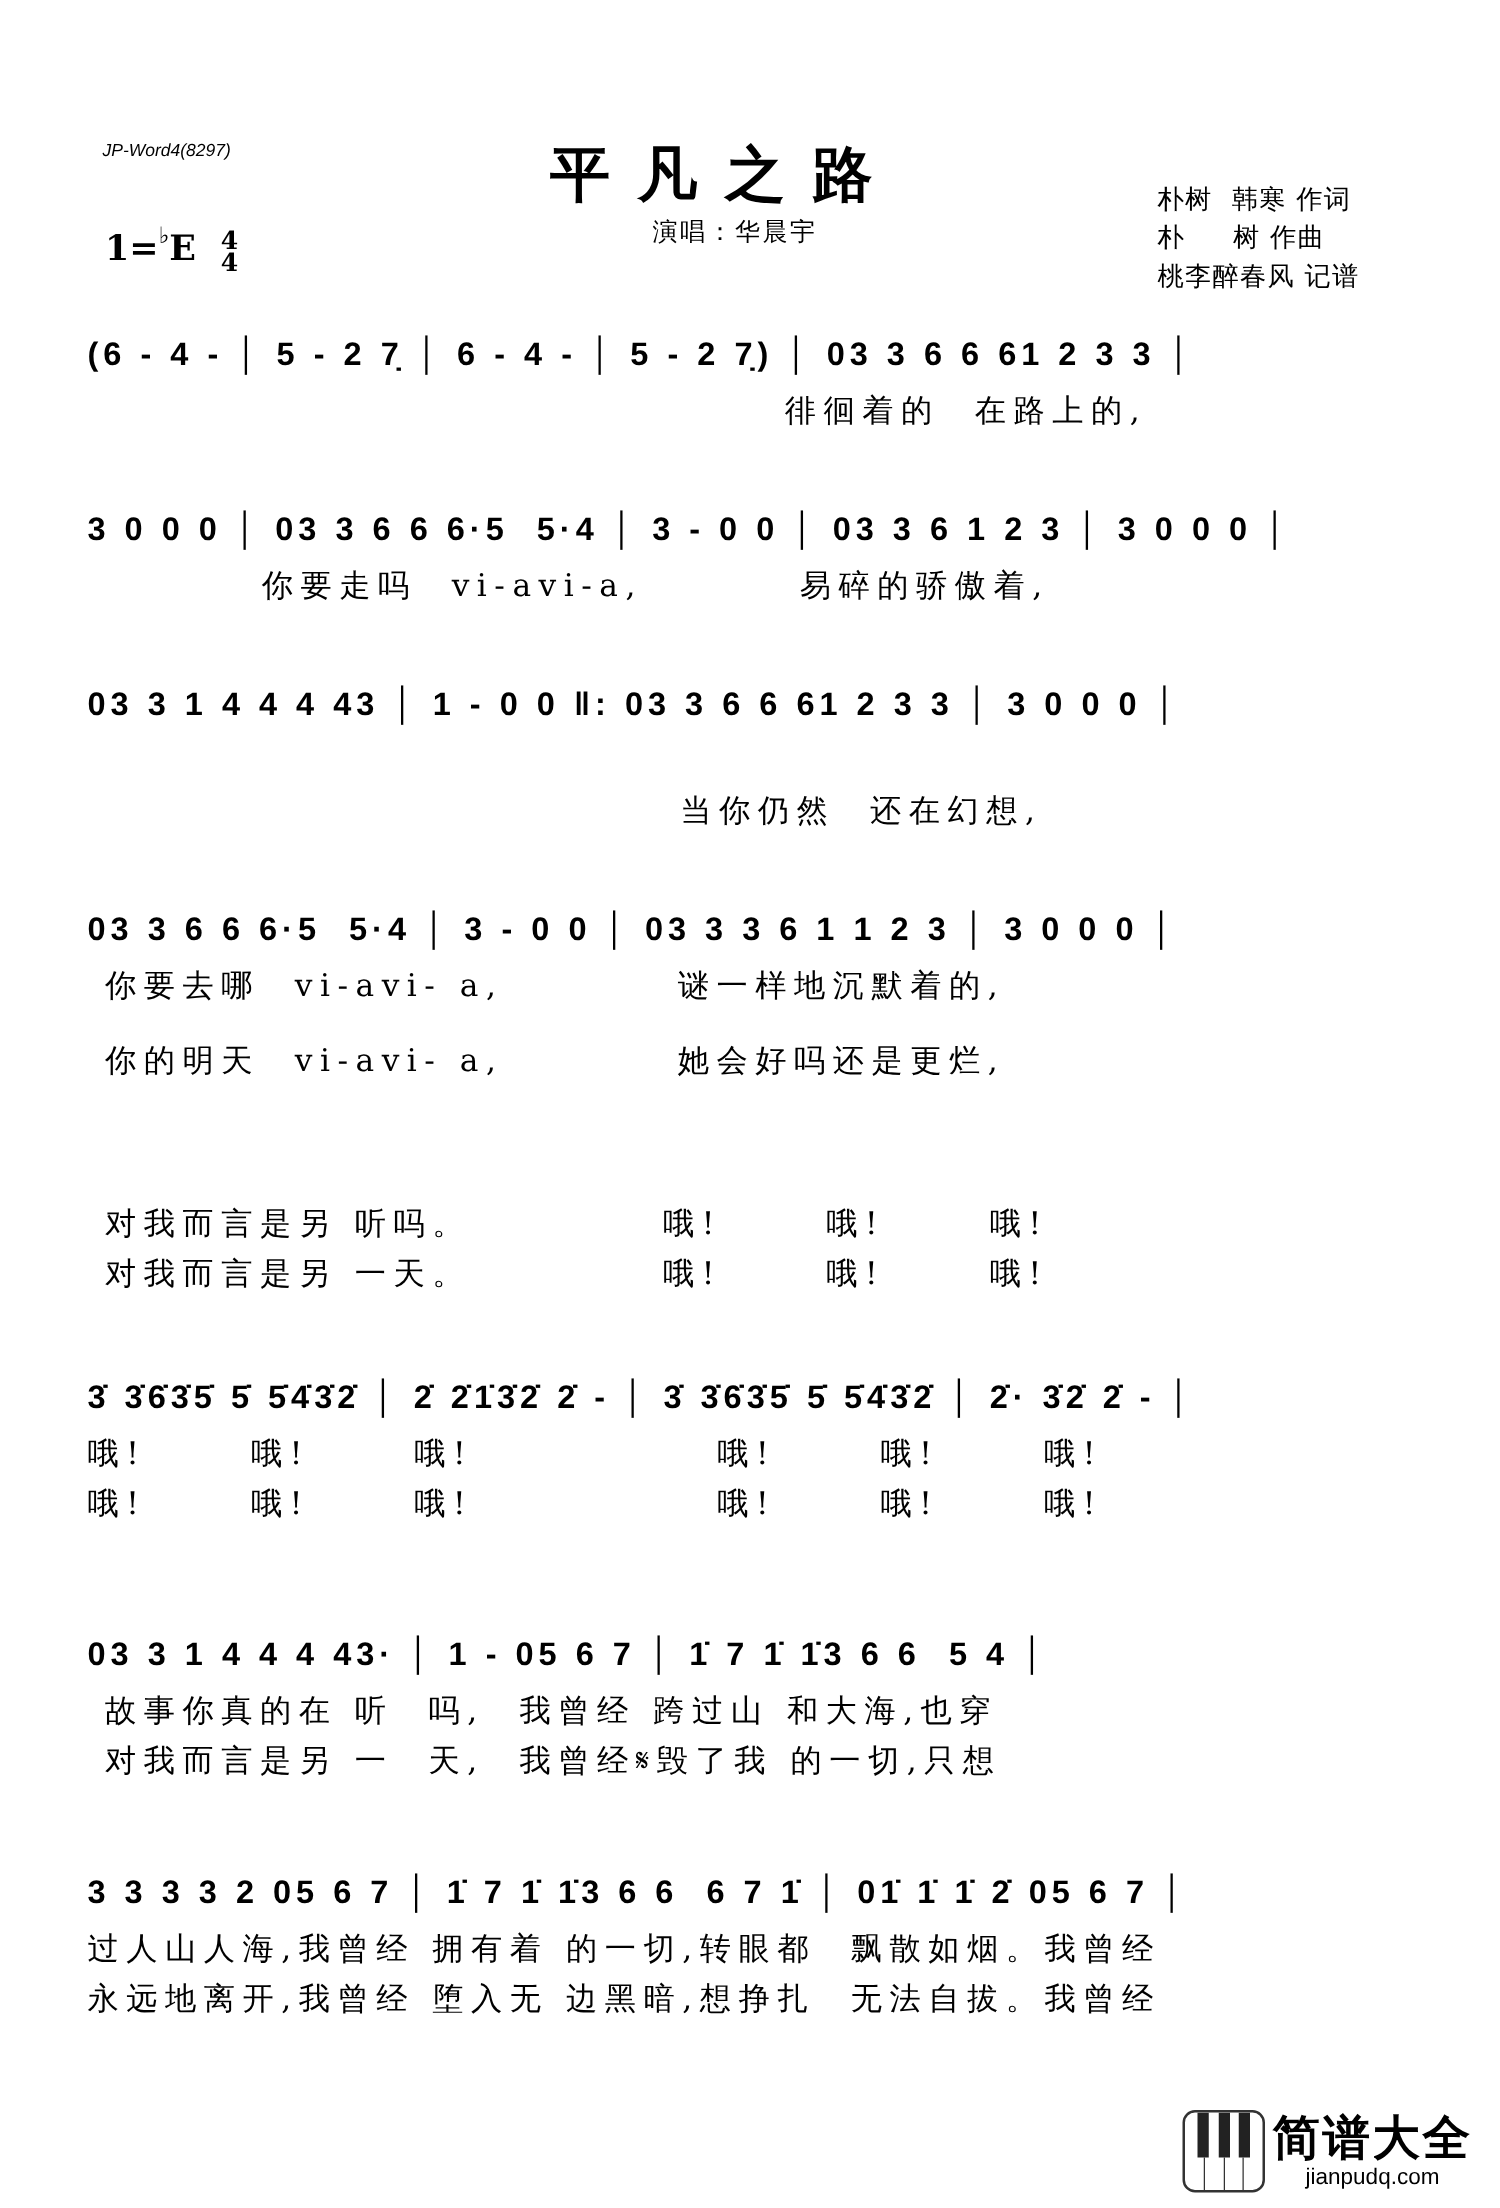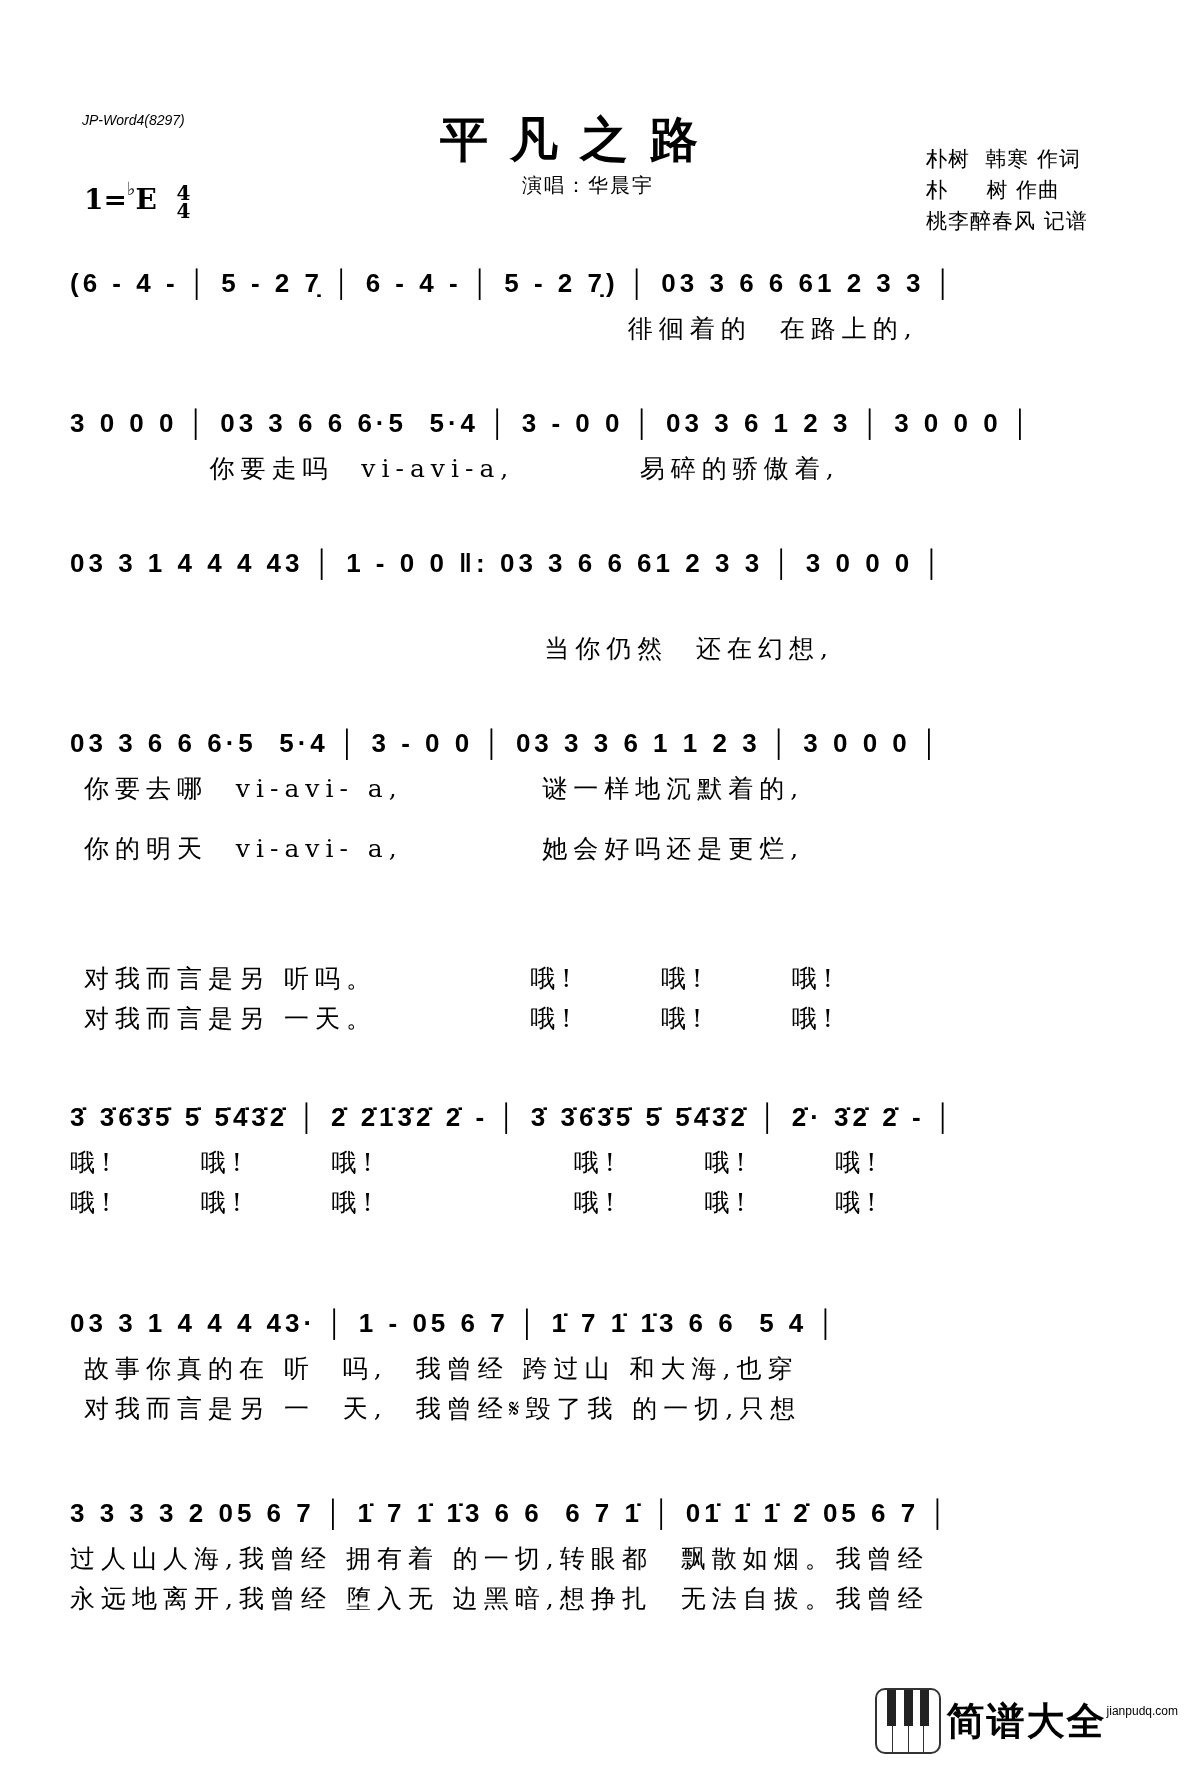--- a/index.html
+++ b/index.html
@@ -13,23 +13,23 @@
   .timesig{display:inline-block;vertical-align:middle;text-align:center;font-size:20px;line-height:18px;margin-left:10px;}
   .credits{left:902px;top:144px;font-size:21px;line-height:31px;letter-spacing:1px;font-family:"DejaVu Sans",sans-serif;margin-left:24px;}
   .credits div{white-space:pre;}
   .staff{left:70px;right:85px;}
   .notes{position:absolute;left:0;right:0;font-size:26px;font-weight:bold;white-space:pre;letter-spacing:4px;font-family:"Liberation Sans",sans-serif;}
   .lyric{position:absolute;left:0;right:0;font-size:25px;white-space:pre;letter-spacing:6px;font-family:"DejaVu Serif",serif;}
   .logo{right:22px;bottom:12px;display:flex;align-items:center;gap:6px;}
   .piano{width:62px;height:62px;border:2px solid #333;border-radius:10px;position:relative;overflow:hidden;background:#fff;}
   .piano .bk{position:absolute;top:0;width:9px;height:36px;background:#222;}
   .piano .wl{position:absolute;top:36px;bottom:0;width:1px;background:#333;}
-  .logo-text{display:flex;flex-direction:row;}
+  .logo-text{display:flex;flex-direction:column;}
   .logo-cn{font-size:38px;font-weight:bold;letter-spacing:2px;line-height:40px;}
-  .logo-url{font-size:12px;line-height:20px;}
+  .logo-url{font-size:18px;line-height:20px;text-align:center;}
 </style>
 </head>
 <body>
 
 <div class="abs software">JP-Word4(8297)</div>
 <div class="abs title">平凡之路</div>
 <div class="abs singer">演唱：华晨宇</div>
 
 <div class="abs key">
   <span>1=</span><sup>♭</sup><span>E</span>

